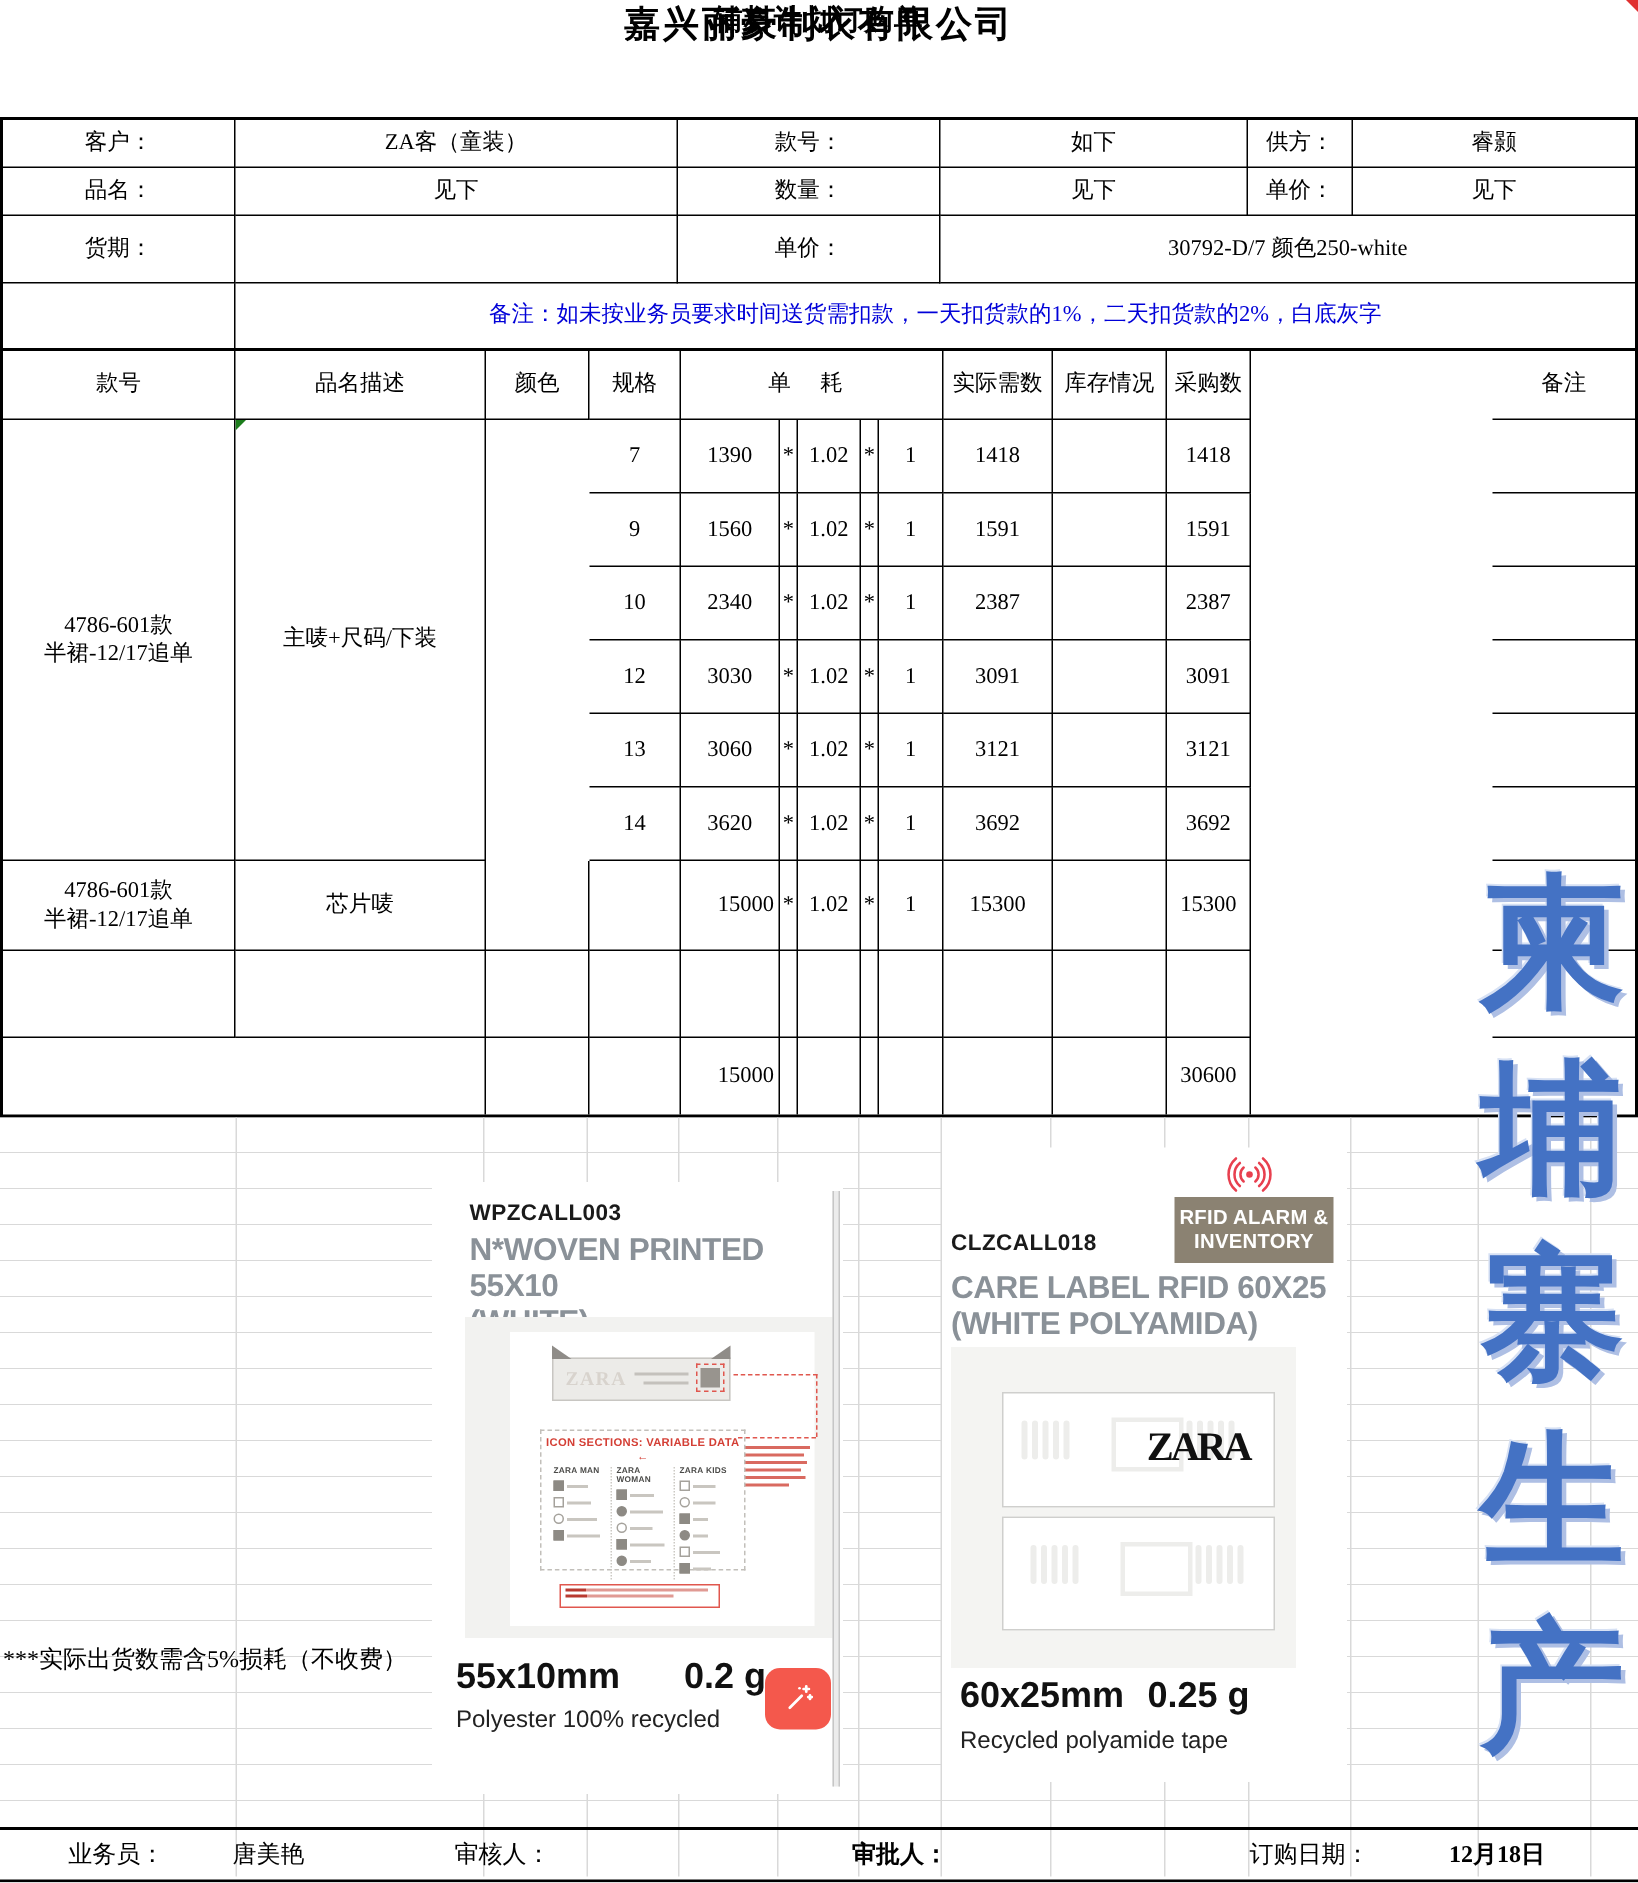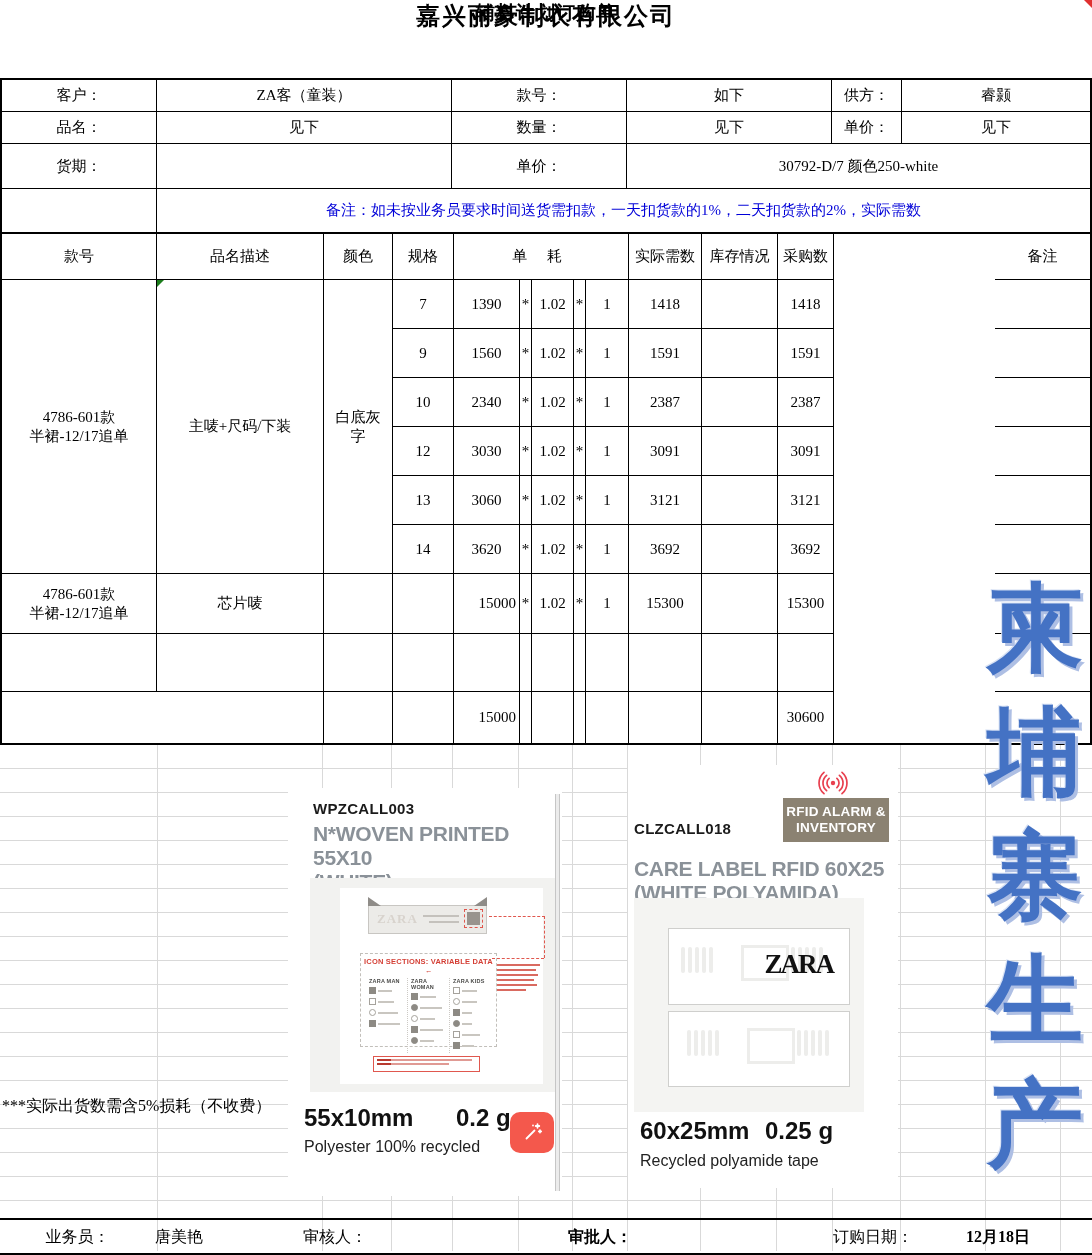--- a/index.html
+++ b/index.html
@@ -109,21 +109,21 @@
     <div class="cell" style="grid-area:2/2">见下</div>
     <div class="cell" style="grid-area:2/3">数量：</div>
     <div class="cell" style="grid-area:2/4">见下</div>
     <div class="cell" style="grid-area:2/5">单价：</div>
     <div class="cell br0" style="grid-area:2/6">见下</div>
     <div class="cell" style="grid-area:3/1">货期：</div>
     <div class="cell" style="grid-area:3/2"></div>
     <div class="cell" style="grid-area:3/3">单价：</div>
     <div class="cell br0" style="grid-area:3/4/4/7">30792-D/7 颜色250-white</div>
     <div class="cell bb0" style="grid-area:4/1"></div>
-    <div class="cell bb0 br0 blue" style="grid-area:4/2/5/7">备注：如未按业务员要求时间送货需扣款，一天扣货款的1%，二天扣货款的2%，实际需数</div>
+    <div class="cell bb0 br0 blue" style="grid-area:4/2/5/7">备注：如未按业务员要求时间送货需扣款，一天扣货款的1%，二天扣货款的2%，白底灰字</div>
   </div>
 
   <div class="abs tgrid" style="left:0;top:232px;width:1092px;height:513px;
               grid-template-columns:155px 167px 69px 61px 66px 12px 42px 12px 43px 73px 76px 56px 161px 1fr;
               grid-template-rows:46px 49px 49px 49px 49px 49px 49px 60px 58px 1fr;">
 
     <div class="cell" style="grid-area:1/1">款号</div>
     <div class="cell" style="grid-area:1/2">品名描述</div>
     <div class="cell" style="grid-area:1/3">颜色</div>
     <div class="cell" style="grid-area:1/4">规格</div>
@@ -134,23 +134,20 @@
     <div class="cell nob" style="grid-area:1/13"></div>
     <div class="cell remark-cell" style="grid-area:1/14">备注</div>
 
     <div class="cell" style="grid-area:2/1/8/2;flex-direction:column;">
       <div>4786-601款</div>
         <div>半裙-12/17追单</div>
     </div>
     <div class="cell" style="grid-area:2/2/8/3">
       <div class="mark-green"></div>
       <span>主唛+尺码/下装</span>
-    </div>
-    <div class="cell" style="grid-area:2/3/8/4">
-      <span class="narrow">白底灰字</span>
     </div>
 
     <div class="cell" style="grid-area:2/4">7</div>
     <div class="cell" style="grid-area:2/5">1390</div>
     <div class="cell" style="grid-area:2/6">*</div>
     <div class="cell" style="grid-area:2/7">1.02</div>
     <div class="cell" style="grid-area:2/8">*</div>
     <div class="cell" style="grid-area:2/9">1</div>
     <div class="cell" style="grid-area:2/10">1418</div>
     <div class="cell" style="grid-area:2/11"></div>
@@ -400,21 +397,21 @@
       <path d="M16 3.3 A14 14 0 0 0 16 24.7"></path>
       <path d="M28.9 9.4 A6 6 0 0 1 28.9 18.6"></path>
       <path d="M31.4 6.3 A10 10 0 0 1 31.4 21.7"></path>
       <path d="M34 3.3 A14 14 0 0 1 34 24.7"></path>
     </svg>
     <div class="badge">
       <div>RFID ALARM &amp;</div>
         <div>INVENTORY</div>
     </div>
     <div class="card-code" style="left:6px;top:55px;">CLZCALL018</div>
-    <div class="card-title" style="left:6px;top:82px;margin-top:10px;">
+    <div class="card-title" style="left:6px;top:82px;">
       <div>CARE LABEL RFID 60X25</div>
         <div>(WHITE POLYAMIDA)</div>
     </div>
     <div class="panel" style="left:6px;top:133px;width:230px;height:214px;background:#f4f4f2;">
       <div class="rfid-rect" style="top:30px;height:77px;">
         <div class="meander" style="left:12px;">
             <span></span>
             <span></span>
             <span></span>
             <span></span>

